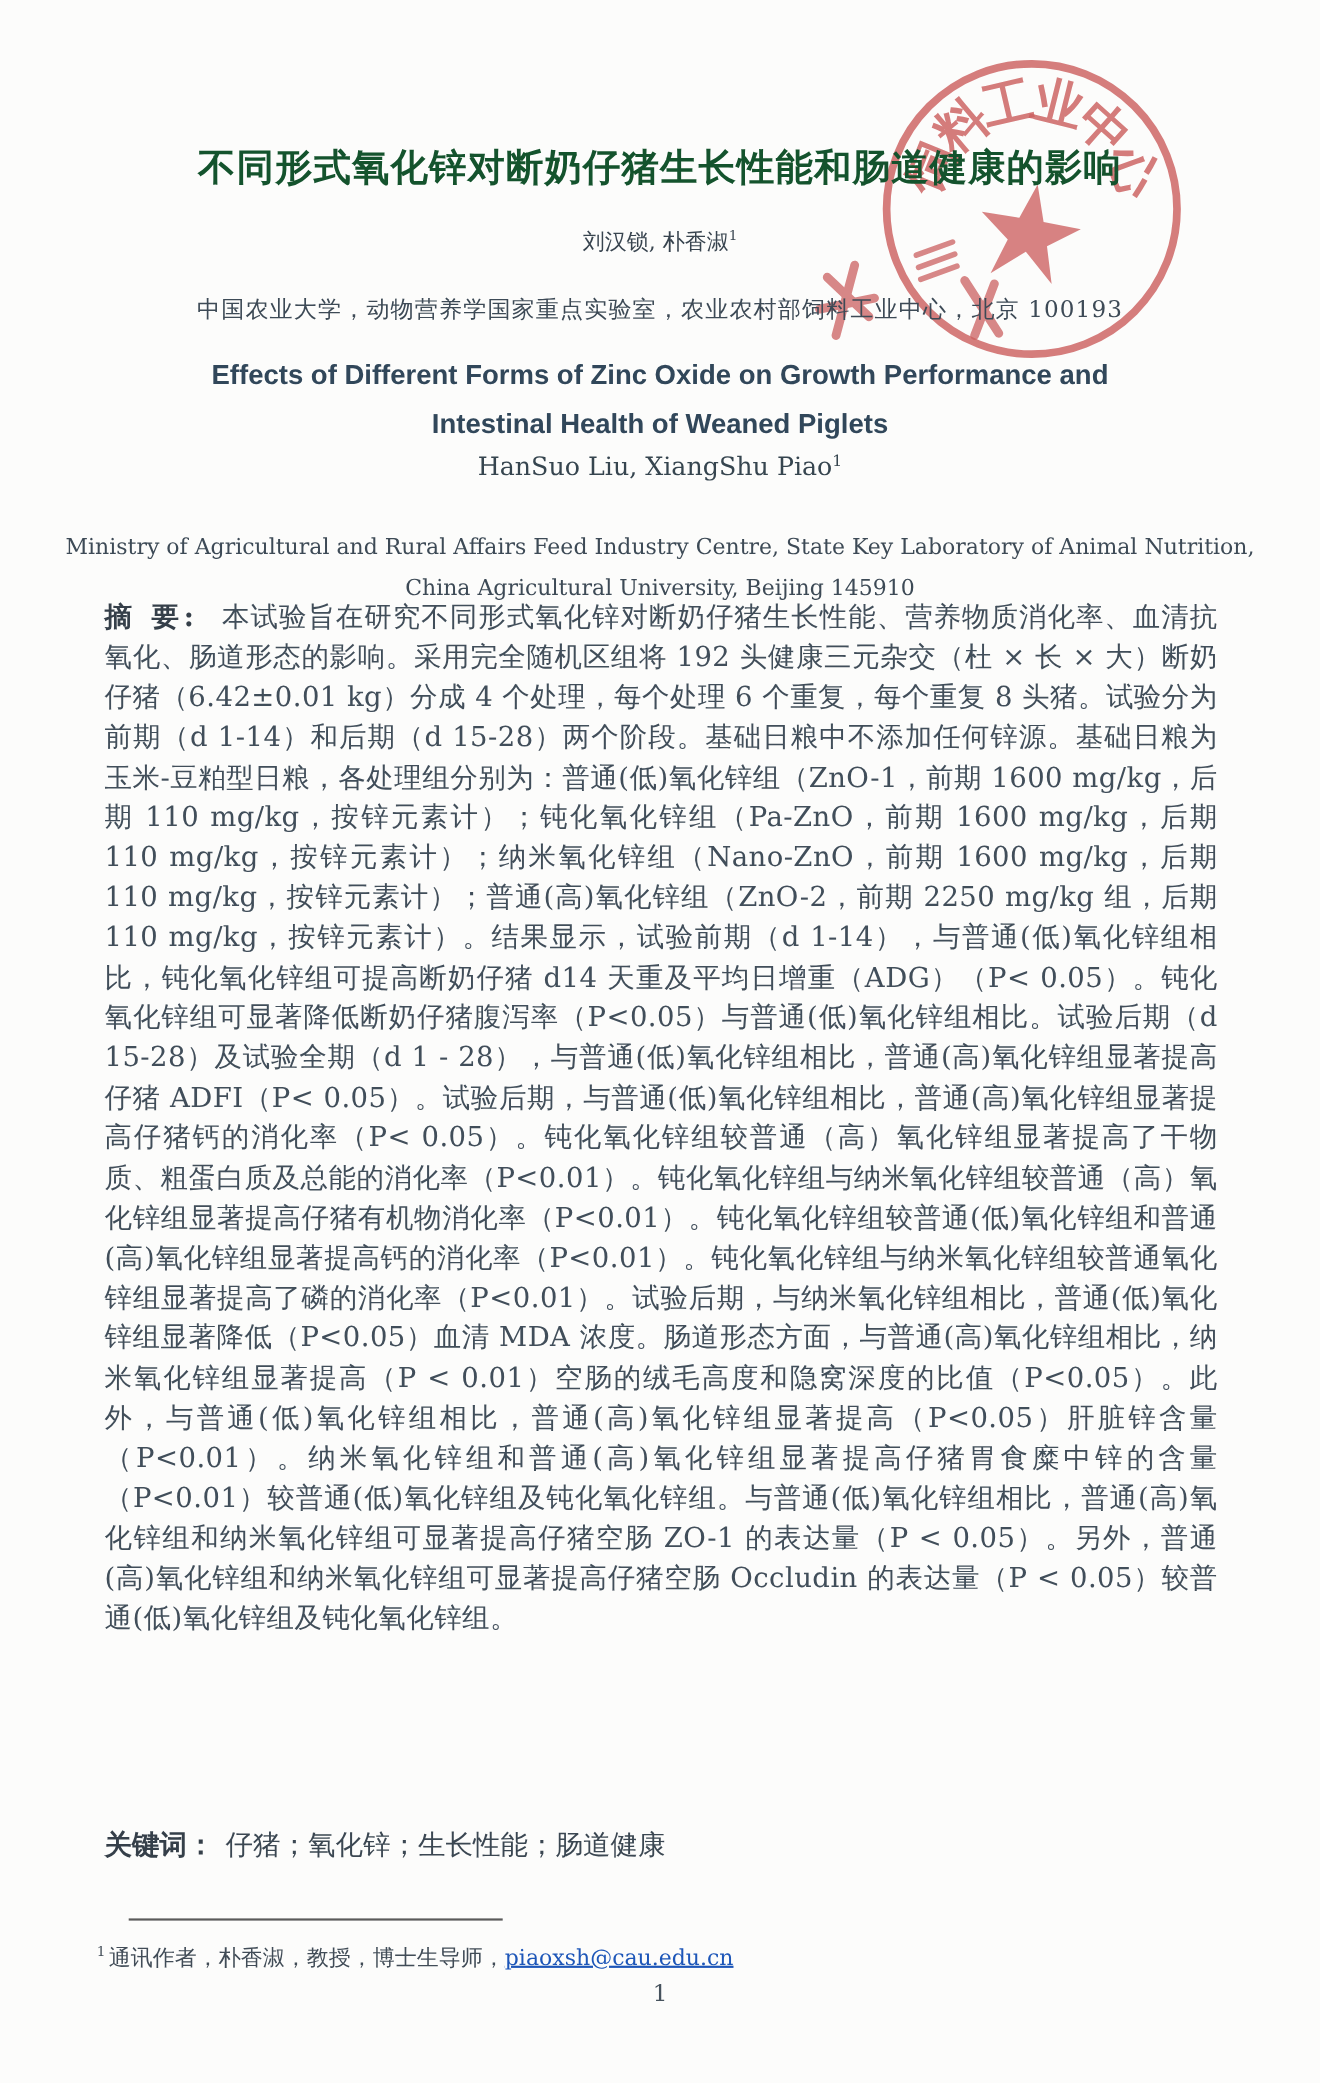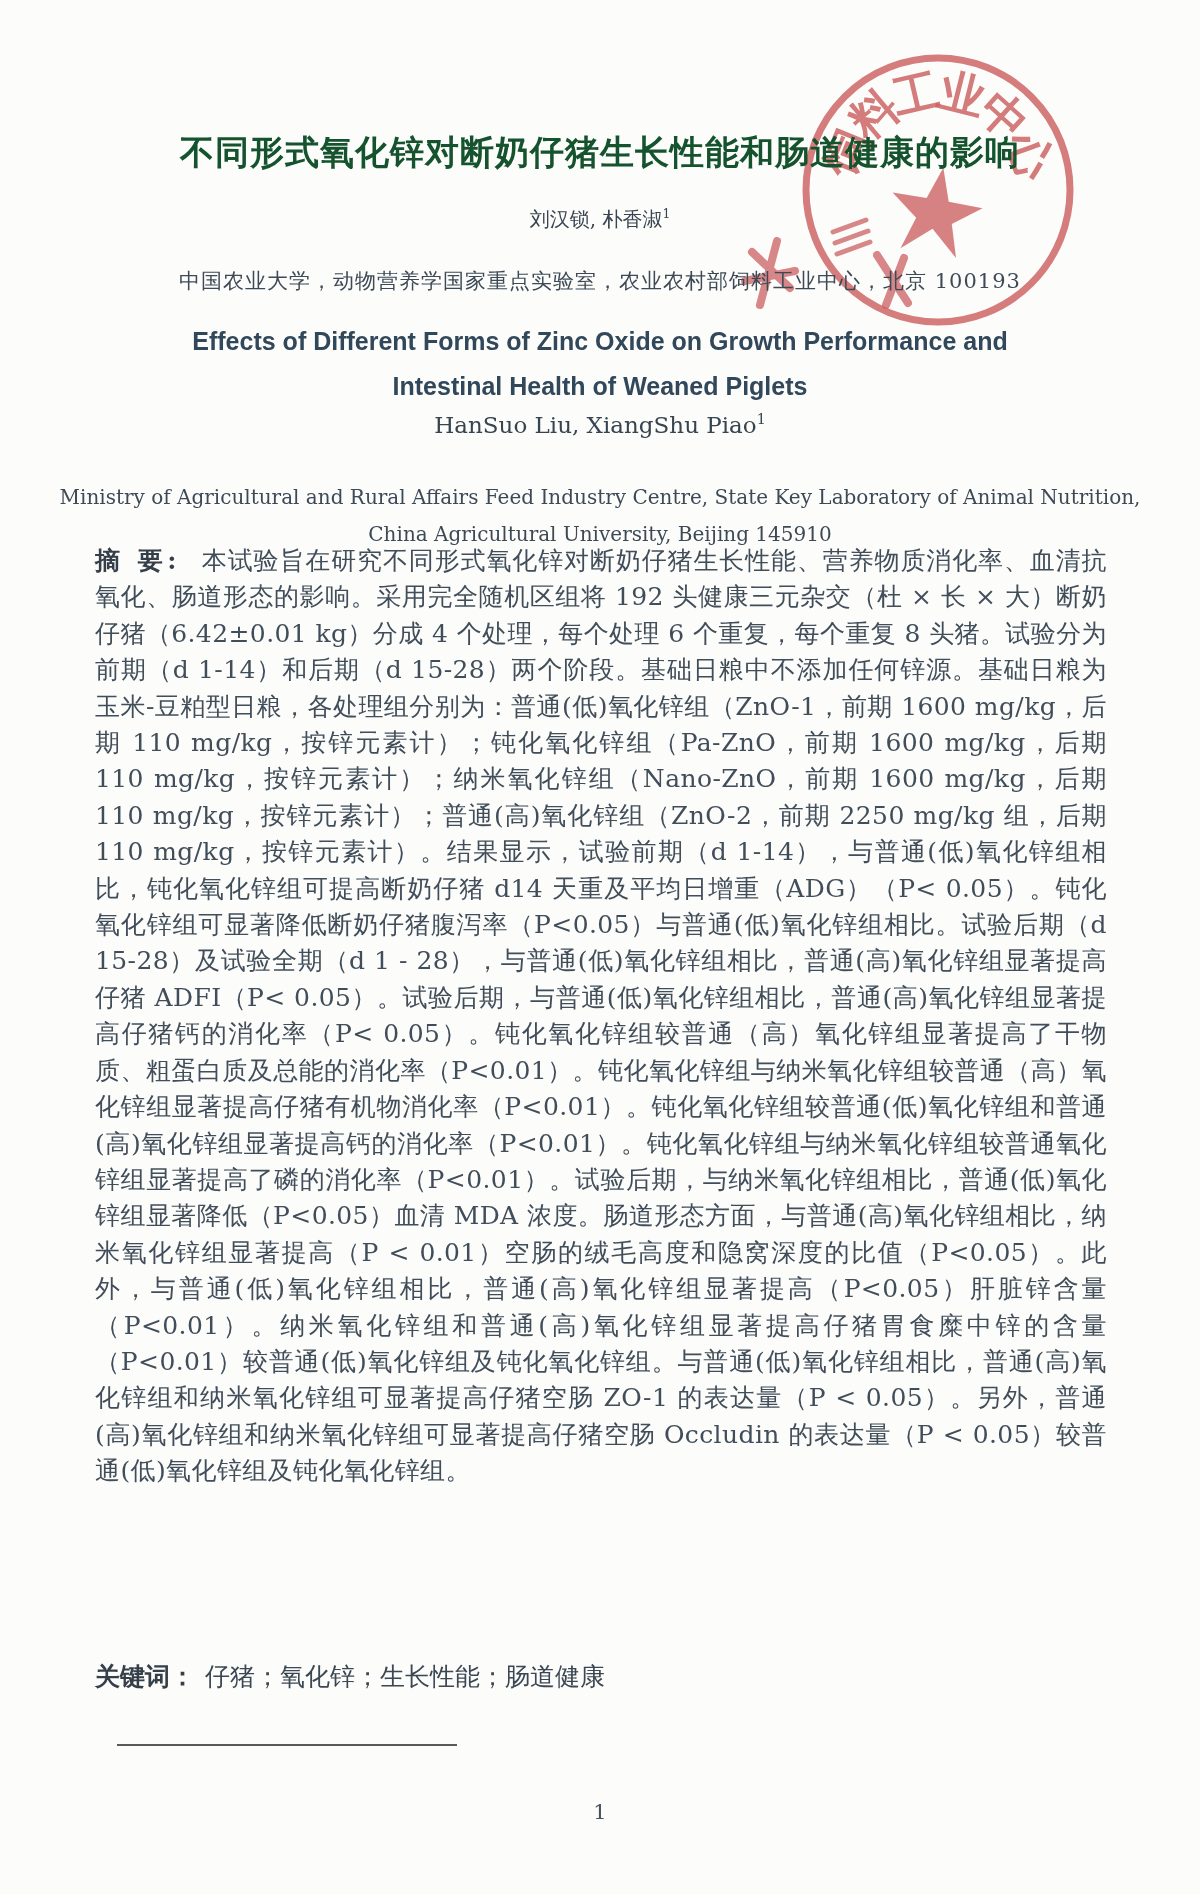--- a/index.html
+++ b/index.html
@@ -150,16 +150,19 @@
 
   <p class="abstract">
     <strong class="abs-label">摘 要:</strong><span>本试验旨在研究不同形式氧化锌对断奶仔猪生长性能、营养物质消化率、血清抗氧化、肠道形态的影响。采用完全随机区组将 192 头健康三元杂交（杜 × 长 × 大）断奶仔猪（6.42±0.01 kg）分成 4 个处理，每个处理 6 个重复，每个重复 8 头猪。试验分为前期（d 1-14）和后期（d 15-28）两个阶段。基础日粮中不添加任何锌源。基础日粮为玉米-豆粕型日粮，各处理组分别为：普通(低)氧化锌组（ZnO-1，前期 1600 mg/kg，后期 110 mg/kg，按锌元素计）；钝化氧化锌组（Pa-ZnO，前期 1600 mg/kg，后期 110 mg/kg，按锌元素计）；纳米氧化锌组（Nano-ZnO，前期 1600 mg/kg，后期 110 mg/kg，按锌元素计）；普通(高)氧化锌组（ZnO-2，前期 2250 mg/kg 组，后期 110 mg/kg，按锌元素计）。结果显示，试验前期（d 1-14），与普通(低)氧化锌组相比，钝化氧化锌组可提高断奶仔猪 d14 天重及平均日增重（ADG）（P&lt; 0.05）。钝化氧化锌组可显著降低断奶仔猪腹泻率（P&lt;0.05）与普通(低)氧化锌组相比。试验后期（d 15-28）及试验全期（d 1 - 28），与普通(低)氧化锌组相比，普通(高)氧化锌组显著提高仔猪 ADFI（P&lt; 0.05）。试验后期，与普通(低)氧化锌组相比，普通(高)氧化锌组显著提高仔猪钙的消化率（P&lt; 0.05）。钝化氧化锌组较普通（高）氧化锌组显著提高了干物质、粗蛋白质及总能的消化率（P&lt;0.01）。钝化氧化锌组与纳米氧化锌组较普通（高）氧化锌组显著提高仔猪有机物消化率（P&lt;0.01）。钝化氧化锌组较普通(低)氧化锌组和普通(高)氧化锌组显著提高钙的消化率（P&lt;0.01）。钝化氧化锌组与纳米氧化锌组较普通氧化锌组显著提高了磷的消化率（P&lt;0.01）。试验后期，与纳米氧化锌组相比，普通(低)氧化锌组显著降低（P&lt;0.05）血清 MDA 浓度。肠道形态方面，与普通(高)氧化锌组相比，纳米氧化锌组显著提高（P &lt; 0.01）空肠的绒毛高度和隐窝深度的比值（P&lt;0.05）。此外，与普通(低)氧化锌组相比，普通(高)氧化锌组显著提高（P&lt;0.05）肝脏锌含量（P&lt;0.01）。纳米氧化锌组和普通(高)氧化锌组显著提高仔猪胃食糜中锌的含量（P&lt;0.01）较普通(低)氧化锌组及钝化氧化锌组。与普通(低)氧化锌组相比，普通(高)氧化锌组和纳米氧化锌组可显著提高仔猪空肠 ZO-1 的表达量（P &lt; 0.05）。另外，普通(高)氧化锌组和纳米氧化锌组可显著提高仔猪空肠 Occludin 的表达量（P &lt; 0.05）较普通(低)氧化锌组及钝化氧化锌组。</span>
   </p>
 
   <p class="keywords">
     <strong class="kw-label">关键词：</strong><span>仔猪；氧化锌；生长性能；肠道健康</span>
   </p>
 
   <div class="footnote-rule"></div>
+  <p class="footnote">
+    <sup>1</sup><span>通讯作者，朴香淑，教授，博士生导师，</span><a class="email">piaoxsh@cau.edu.cn</a>
+  </p>
 
   <div class="page-number">1</div>
 
 </div>
 
 </body></html>

